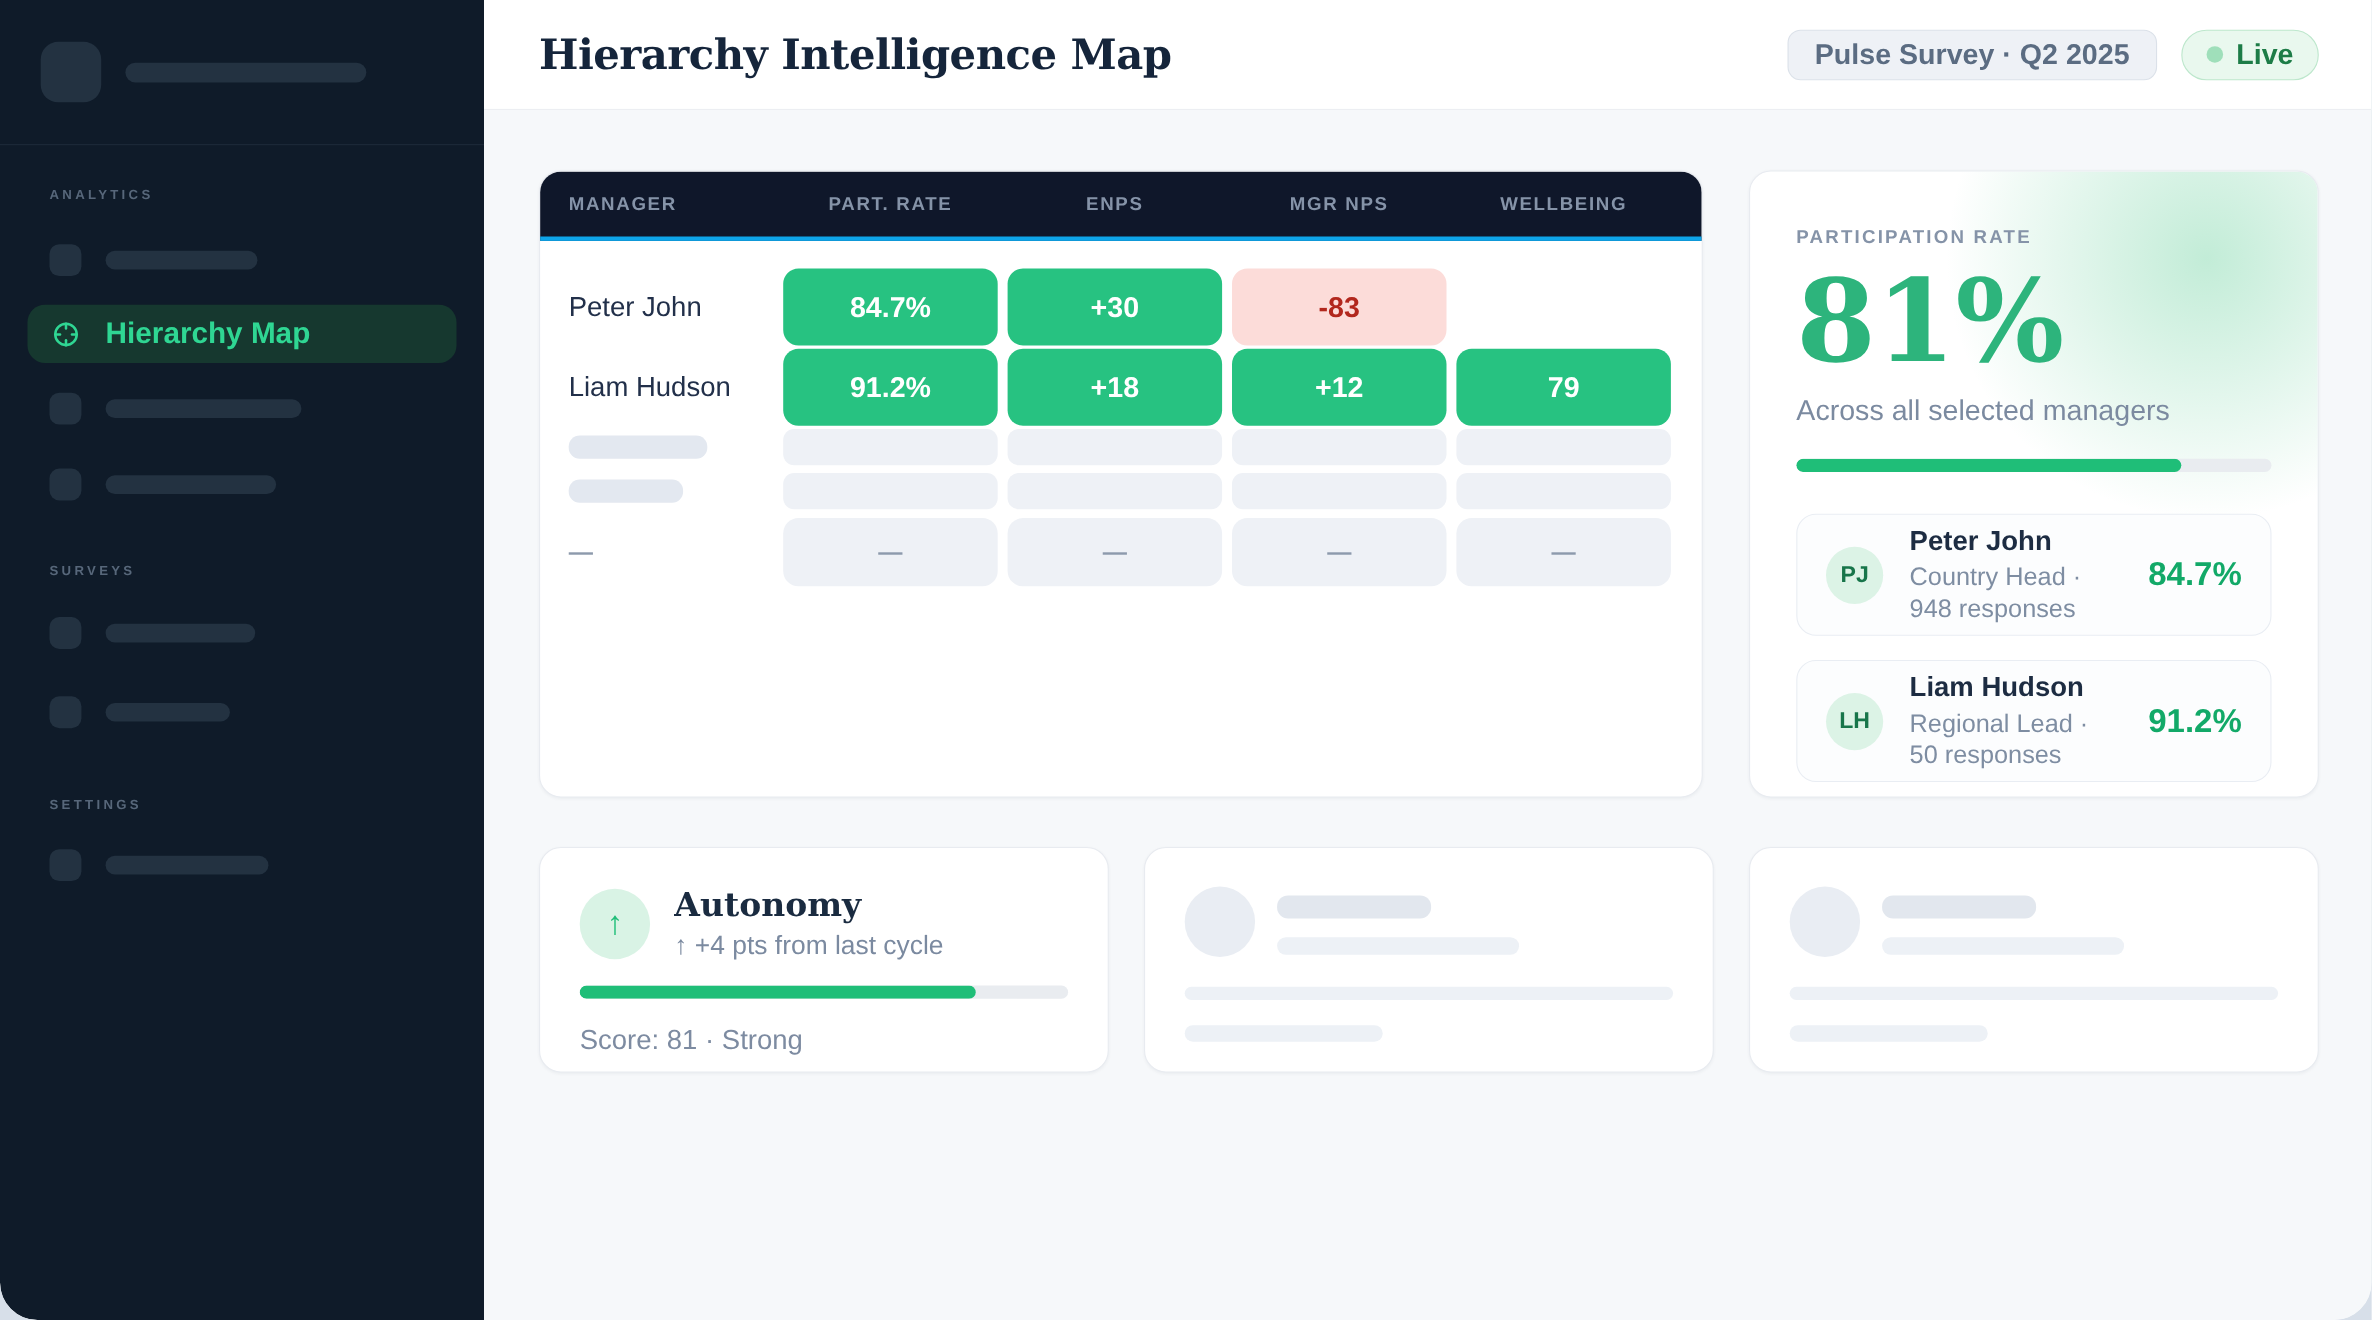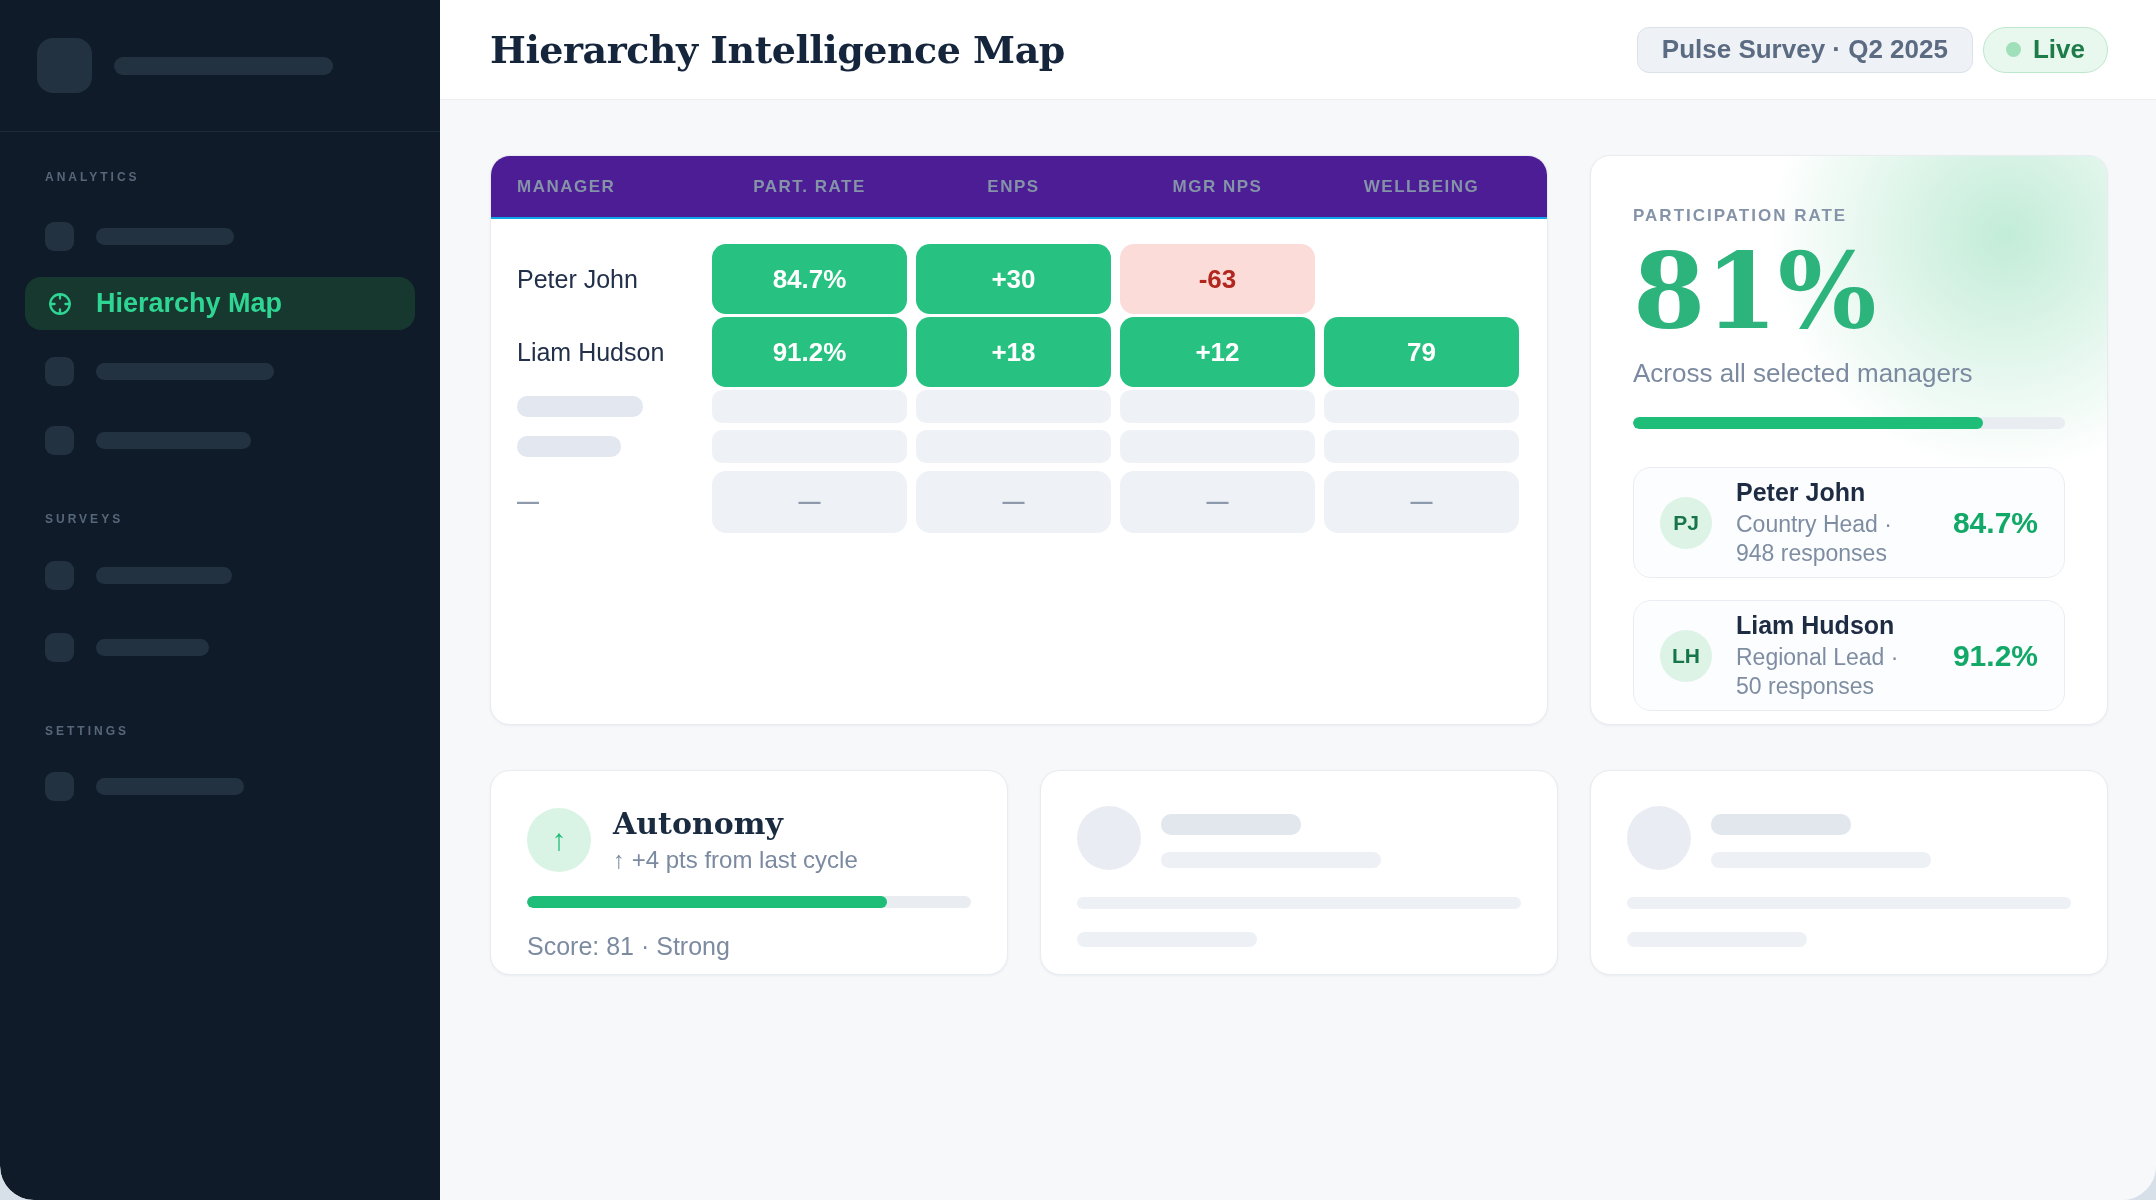--- a/index.html
+++ b/index.html
@@ -39,21 +39,21 @@
   .nav-active svg { width:26px; height:26px; flex:none; }
   .nav-active .lbl { font-size:27px; font-weight:600; color:#2fd693; }
 
   
   .main { flex:1; display:flex; flex-direction:column; background:#f6f8fa; border-radius:0 0 34px 0; }
   .topbar {
     height:100px; flex:none; background:#ffffff; border-bottom:1px solid #eceef2;
     display:flex; align-items:center; padding:0 48px 0 50px;
   }
   .page-title { font-family:"DejaVu Serif", serif; font-size:38px; font-weight:700; color:#15253b; letter-spacing:-0.5px; }
-  .topbar-right { margin-left:auto; display:flex; align-items:flex-start; gap:10px; }
+  .topbar-right { margin-left:auto; display:flex; align-items:flex-start; gap:22px; }
   .survey-chip {
     height:46px; padding:0 24px; border-radius:12px; background:#eef1f6;
     border:1px solid #dbe1e9; display:flex; align-items:center;
     font-size:26px; font-weight:600; color:#5b6c82; cursor:pointer;
   }
   .live-pill {
     height:46px; padding:0 22px; border-radius:23px; background:#e9f8ee;
     border:1px solid #bde7cc; display:flex; align-items:center; gap:12px;
   }
   .live-dot { width:15px; height:15px; border-radius:50%; background:#9fdfba; }
@@ -62,21 +62,21 @@
   .content { padding:55px 48px 0 50px; }
   .row-top { display:flex; gap:42px; }
   .row-bottom { display:flex; gap:32px; margin-top:45px; }
 
   .card { background:#ffffff; border:1px solid #e8ebf0; border-radius:20px;
     box-shadow:0 1px 3px rgba(16,30,54,.05); }
 
   
   .table-card { width:1058px; height:570px; overflow:hidden; position:relative; }
   .tgrid { display:grid; grid-template-columns:186px 195px 195px 195px 195px; column-gap:9px; align-items:center; }
-  .t-head { height:63px; background:#4c1d95; border-bottom:2px solid #0ea5e9; padding:0 26px; }
+  .t-head { height:63px; background:#0f172a; border-bottom:4px solid #0ea5e9; padding:0 26px; }
   .t-head span { font-size:17px; font-weight:700; letter-spacing:1.5px; color:#8593a8; text-align:center; }
   .t-head span:first-child { text-align:left; }
   .t-body { padding:25px 26px 0; }
   .trow { margin-bottom:3px; }
   .mgr-name { font-size:25px; font-weight:500; color:#22304a; }
   .pill { height:70px; border-radius:14px; display:flex; align-items:center; justify-content:center;
     font-size:26px; font-weight:700; color:#ffffff; cursor:pointer; }
   .pill.green  { background:#27c281; }
   .pill.glight { background:#7fd5a9; }
   .pill.red    { background:#fcdcd9; color:#b2271d; }
@@ -206,21 +206,21 @@
             <span>PART. RATE</span>
             <span>ENPS</span>
             <span>MGR NPS</span>
             <span>WELLBEING</span>
           </div>
           <div class="t-body">
             <div class="trow tgrid">
               <span class="mgr-name">Peter John</span>
               <div class="pill green">84.7%</div>
               <div class="pill green">+30</div>
-              <div class="pill red">-63</div>
+              <div class="pill red">-83</div>
             </div>
             <div class="trow tgrid">
               <span class="mgr-name">Liam Hudson</span>
               <div class="pill green">91.2%</div>
               <div class="pill green">+18</div>
               <div class="pill green">+12</div>
               <div class="pill green">79</div>
             </div>
             <div class="trow tgrid skelrow r3">
               <div>

